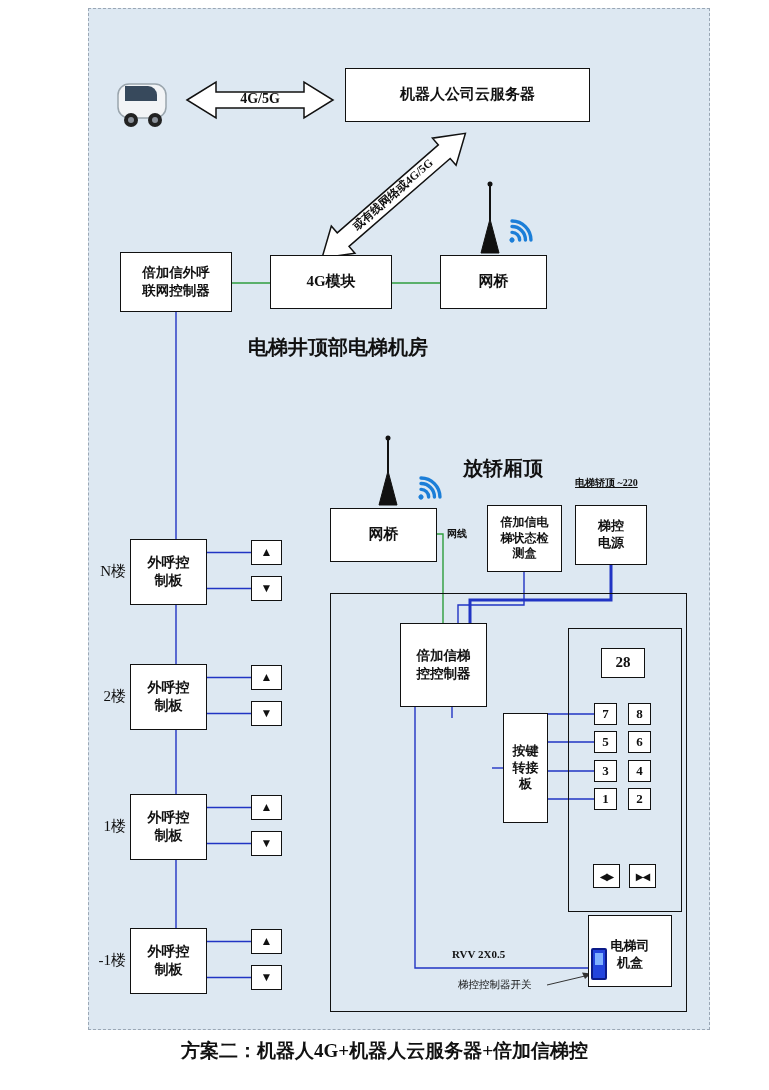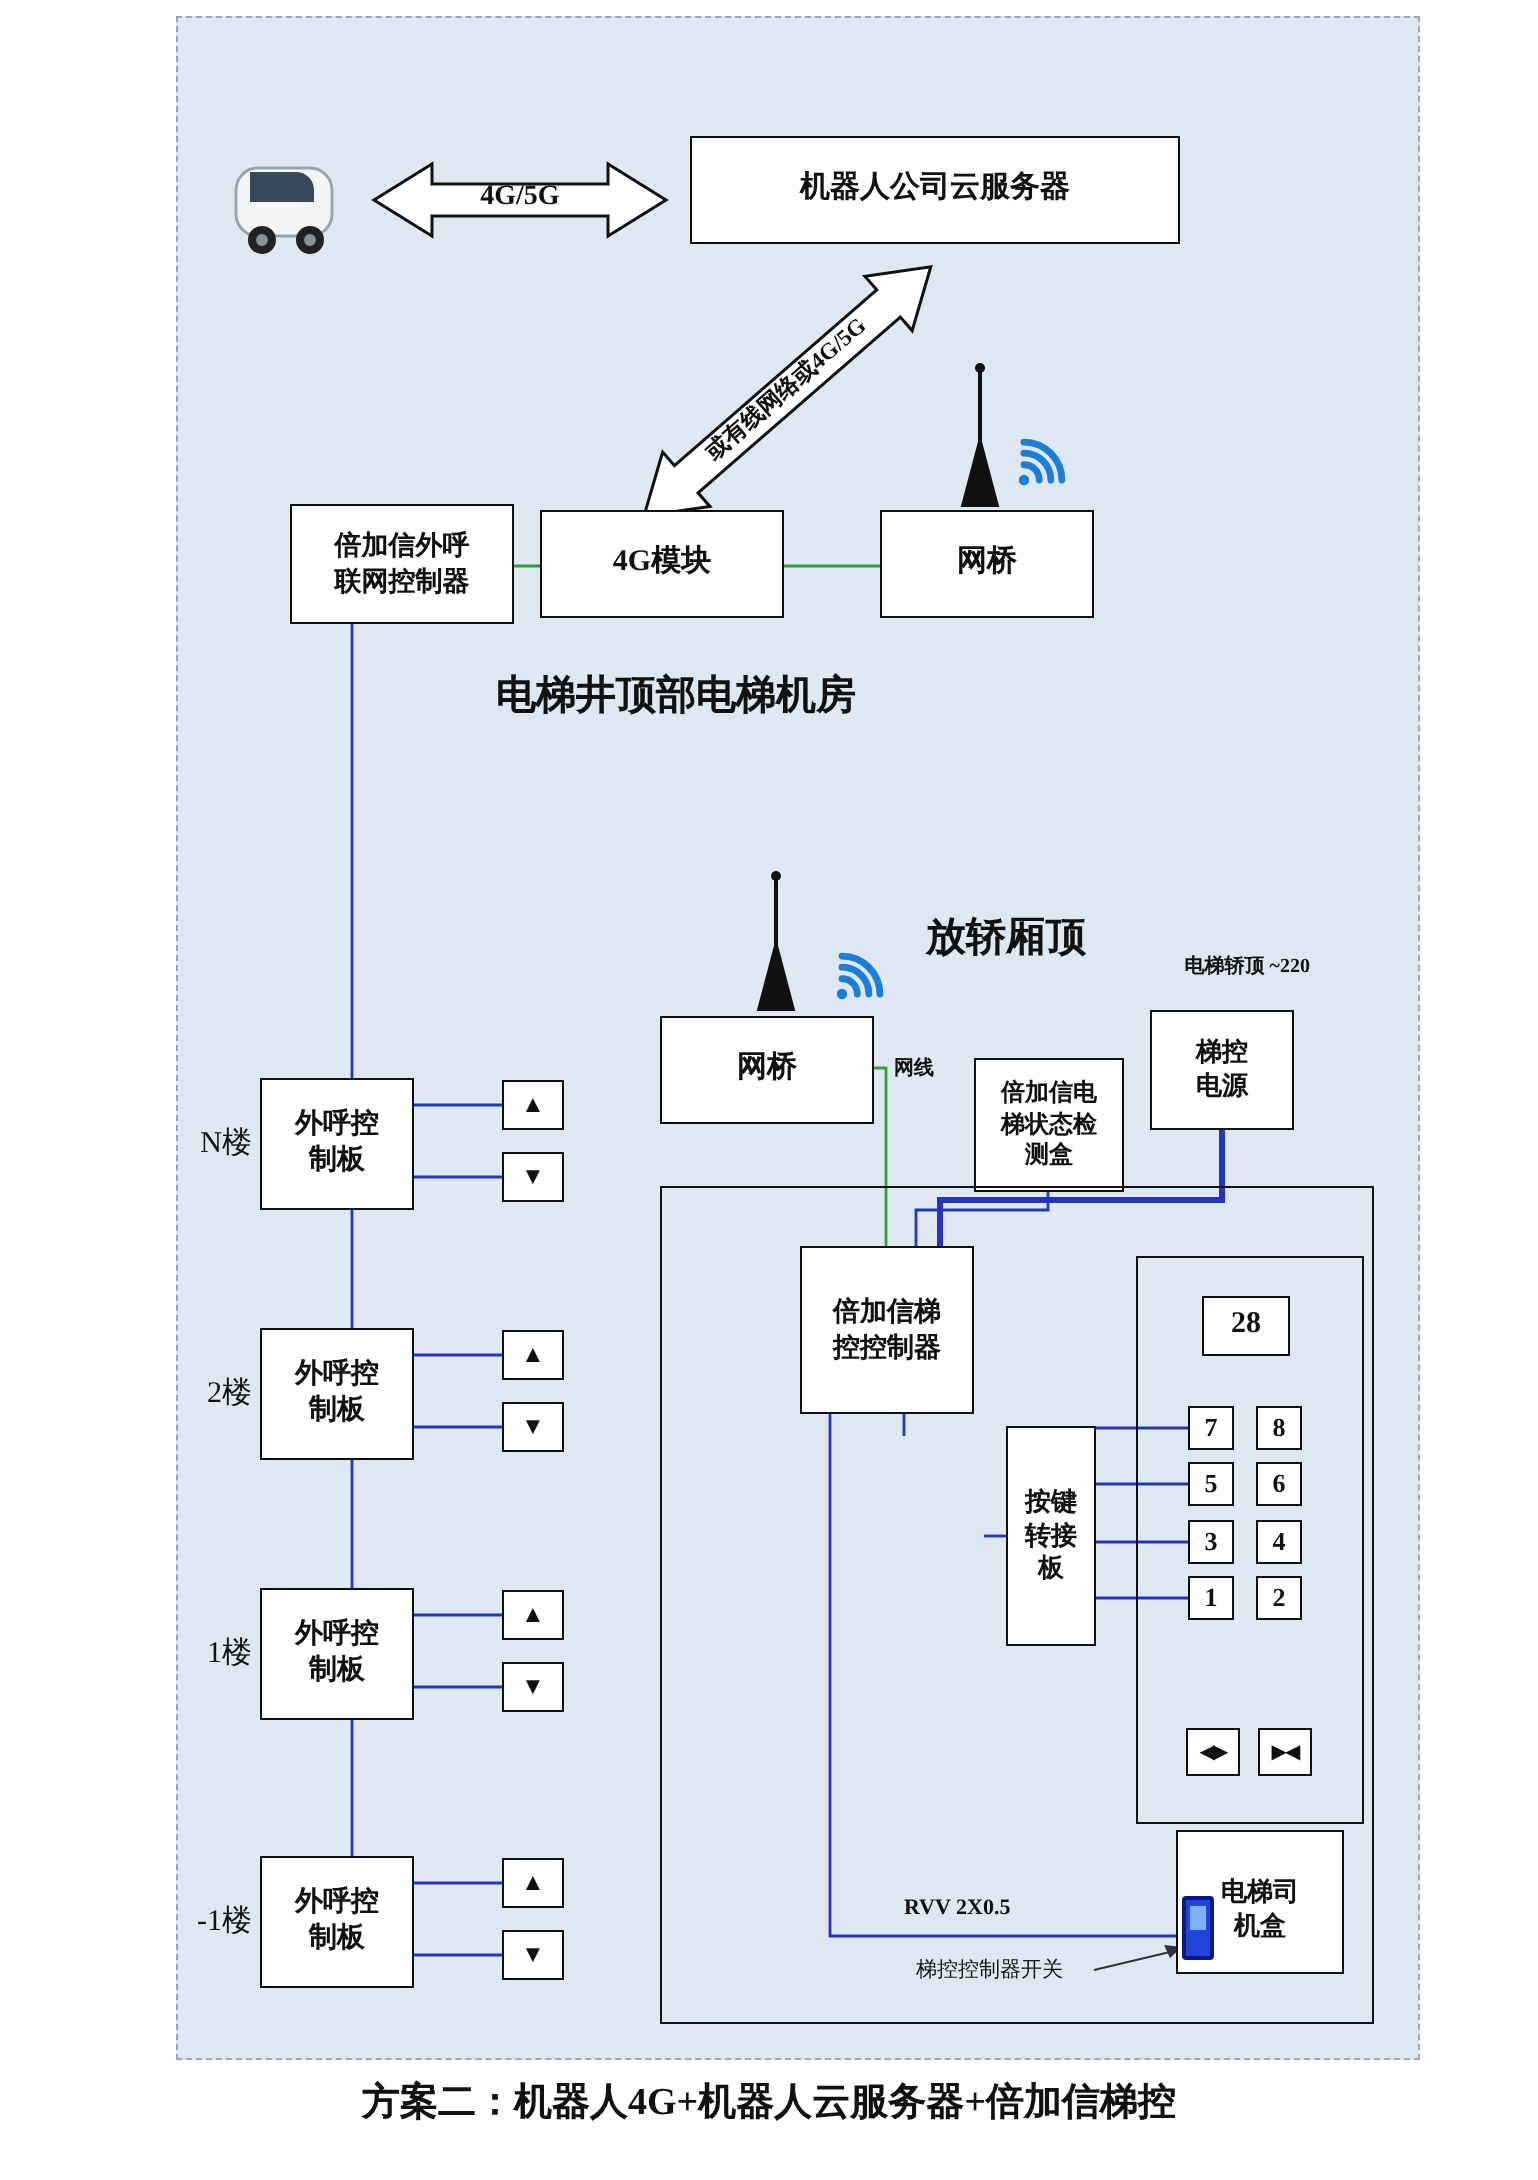--- a/index.html
+++ b/index.html
@@ -100,21 +100,21 @@
   </svg>
 
   <div class="txt" style="left:225px; top:91px; width:70px; text-align:center; font-size:14px;">4G/5G</div>
 
   <div class="box" style="left:345px; top:68px; width:245px; height:54px; font-size:15px;">
     <div>机器人公司云服务器</div>
   </div>
 
   <div class="txt" style="left:312px; top:187px; width:162px; text-align:center; font-size:11.5px; transform:rotate(-41deg);">或有线网络或4G/5G</div>
 
-  <div class="box" style="left:120px; top:252px; width:112px; height:60px; font-size:13.5px;margin-left:25px;">
+  <div class="box" style="left:120px; top:252px; width:112px; height:60px; font-size:13.5px;">
     <div>倍加信外呼</div>
     <div>联网控制器</div>
   </div>
 
   <div class="box" style="left:270px; top:255px; width:122px; height:54px; font-size:15px;">
     <div>4G模块</div>
   </div>
 
   <div class="box" style="left:440px; top:255px; width:107px; height:54px; font-size:15px;">
     <div>网桥</div>
@@ -170,27 +170,27 @@
     <span>▼</span>
     </div>
 
   <div class="txt" style="left:463px; top:455px; width:120px; text-align:left; font-size:20px;">放轿厢顶</div>
 
   <div class="box" style="left:330px; top:508px; width:107px; height:54px; font-size:15px;">
     <div>网桥</div>
   </div>
   <div class="txt" style="left:447px; top:527px; font-size:10px;">网线</div>
 
-  <div class="box" style="left:487px; top:505px; width:75px; height:67px; font-size:12px;margin-top:24px;">
+  <div class="box" style="left:487px; top:505px; width:75px; height:67px; font-size:12px;">
     <div>倍加信电</div>
     <div>梯状态检</div>
     <div>测盒</div>
   </div>
 
-  <div class="txt" style="left:575px; top:476px; width:80px; text-align:right; font-size:10px;">电梯轿顶 ~220</div>
+  <div class="txt" style="left:575px; top:476px; width:80px; text-align:left; font-size:10px;text-decoration:underline;">电梯轿顶 ~220</div>
   <div class="box" style="left:575px; top:505px; width:72px; height:60px; font-size:13px;">
     <div>梯控</div>
     <div>电源</div>
   </div>
 
   <div class="frame" style="left:330px; top:593px; width:357px; height:419px;"></div>
 
   <div class="box" style="left:400px; top:623px; width:87px; height:84px; font-size:13.5px;">
     <div>倍加信梯</div>
     <div>控控制器</div>

